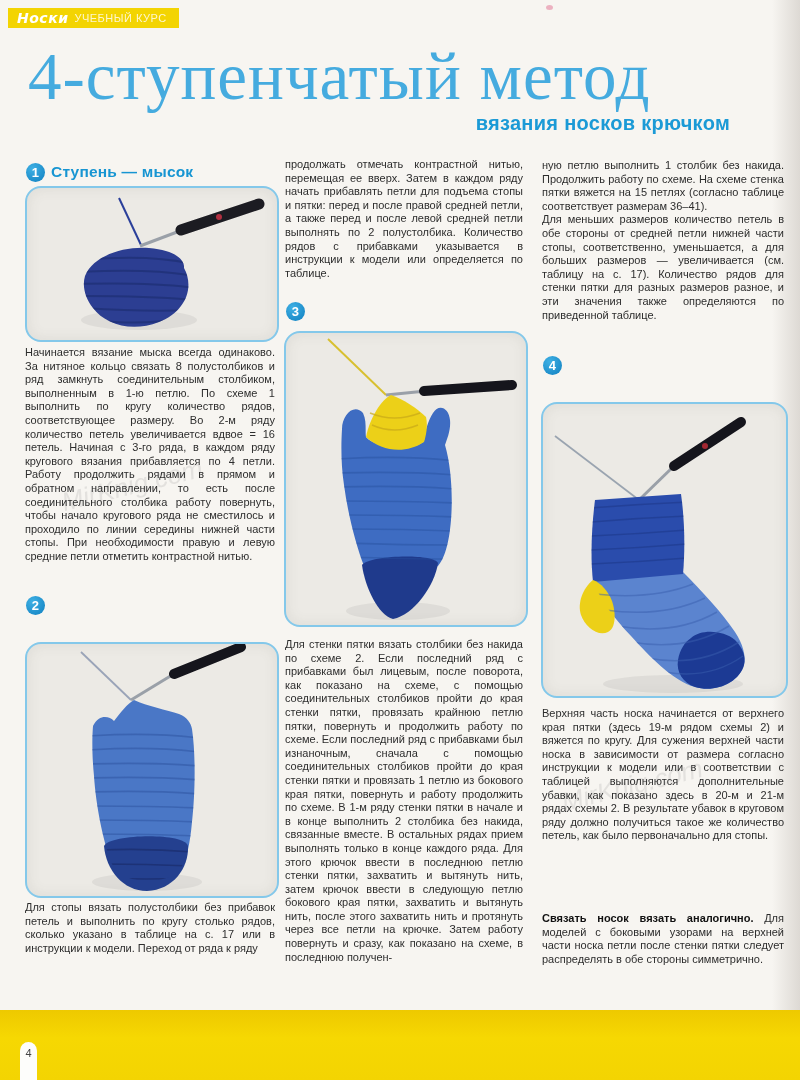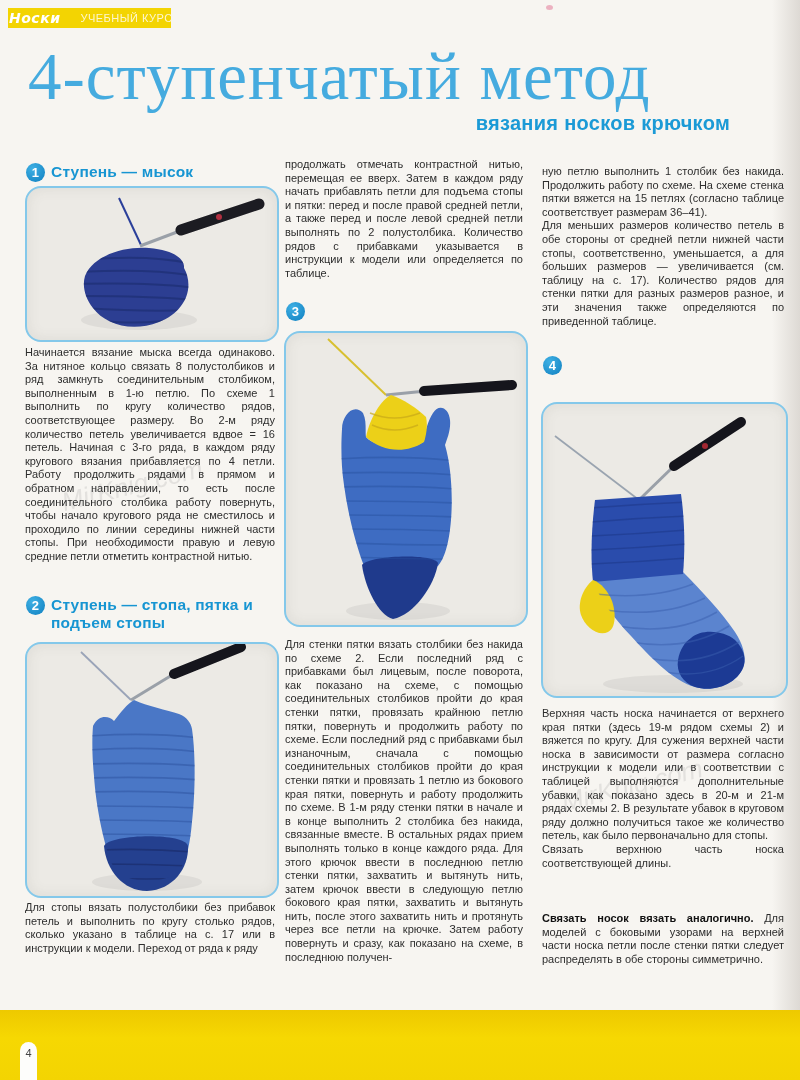--- a/index.html
+++ b/index.html
@@ -3,21 +3,21 @@
 <meta charset="utf-8">
 <style>
   html,body{margin:0;padding:0;}
   body{
     width:800px;height:1080px;position:relative;overflow:hidden;
     background:linear-gradient(90deg,#f7f5f1 0%,#f7f5f1 96.5%,#ddd9d4 100%);
     font-family:"Liberation Sans",sans-serif;color:#2b2b2b;
   }
   .header-bar{
     position:absolute;left:8px;top:8px;width:162px;height:20px;
-    background:#f3d402;display:flex;align-items:center;gap:20px;padding:0 0 0 1px;
+    background:#f3d402;display:flex;align-items:center;gap:6px;padding:0 0 0 9px;
   }
   .logo{font-family:"DejaVu Sans",sans-serif;font-weight:bold;font-style:italic;
     color:#fff;font-size:14px;letter-spacing:.5px;}
   .header-tag{color:#fdf6d0;font-size:11px;letter-spacing:.5px;white-space:nowrap;}
   .pink-dot{position:absolute;left:546px;top:5px;width:7px;height:5px;border-radius:50%;
     background:#e8a0b4;opacity:.8;}
   .page-title{
     position:absolute;left:28px;top:40px;width:720px;
     font-family:Liberation Serif, serif;font-weight:200;
     font-size:67px;line-height:72px;color:#45abdf;letter-spacing:1px;white-space:nowrap;
@@ -95,21 +95,20 @@
       <path d="M56,120 Q122,124 162,122"></path>
         <path d="M66,132 Q118,138 152,130"></path>
     </g>
   </svg>
 </div>
 
 <div class="para" style="left:25px;top:346px;width:250px;">Начинается вязание мыска всегда одинаково. За нитяное кольцо связать 8 полустолбиков и ряд замкнуть соединительным столбиком, выполненным в 1-ю петлю. По схеме 1 выполнить по кругу количество рядов, соответствующее размеру. Во 2-м ряду количество петель увеличивается вдвое = 16 петель. Начиная с 3-го ряда, в каждом ряду кругового вязания прибавляется по 4 петли. Работу продолжить рядами в прямом и обратном направлении, то есть после соединительного столбика работу повернуть, чтобы начало кругового ряда не сместилось и проходило по линии середины нижней части стопы. При необходимости правую и левую средние петли отметить контрастной нитью.</div>
 
 <div class="step" style="left:26px;top:596px;width:232px;">
   <span class="num">2</span>
-  <span>Ступень — стопа, пятка и подъем стопы</span>
 </div>
 
 <div class="photo" style="left:25px;top:642px;width:250px;height:252px;">
   <svg viewBox="0 0 250 252">
     <defs>
       <clipPath id="clipFoot">
         <path d="M66,82 C72,70 82,72 87,77 C94,68 100,60 107,56 C120,62 140,66 152,70 C160,73 164,79 165,85 C169,112 168,152 165,178 C163,200 160,212 156,220 C148,242 94,244 84,218 C76,196 69,162 67,132 C65,112 65,94 66,82 Z"></path>
       </clipPath>
     </defs>
     <ellipse cx="120" cy="238" rx="55" ry="9" fill="rgba(60,60,60,.08)"></ellipse>
@@ -168,21 +167,21 @@
       <path d="M56,210 Q118,212 164,212"></path>
         <path d="M60,224 Q118,226 160,226"></path>
     </g>
     <path d="M86,92 Q108,102 132,92" stroke="#c8a818" stroke-width="1.5" fill="none" opacity=".7"></path>
     <path d="M84,80 Q108,90 134,80" stroke="#c8a818" stroke-width="1.5" fill="none" opacity=".7"></path>
   </svg>
 </div>
 
 <div class="para" style="left:285px;top:638px;width:238px;">Для стенки пятки вязать столбики без накида по схеме 2. Если последний ряд с прибавками был лицевым, после поворота, как показано на схеме, с помощью соединительных столбиков пройти до края стенки пятки, провязать крайнюю петлю пятки, повернуть и продолжить работу по схеме. Если последний ряд с прибавками был изнаночным, сначала с помощью соединительных столбиков пройти до края стенки пятки и провязать 1 петлю из бокового края пятки, повернуть и работу продолжить по схеме. В 1-м ряду стенки пятки в начале и в конце выполнить 2 столбика без накида, связанные вместе. В остальных рядах прием выполнять только в конце каждого ряда. Для этого крючок ввести в последнюю петлю стенки пятки, захватить и вытянуть нить, затем крючок ввести в следующую петлю бокового края пятки, захватить и вытянуть нить, после этого захватить нить и протянуть через все петли на крючке. Затем работу повернуть и сразу, как показано на схеме, в последнюю получен-</div>
 
-<div class="para" style="left:542px;top:165px;width:242px;">
+<div class="para" style="left:542px;top:159px;width:242px;">
   <div class="block">ную петлю выполнить 1 столбик без накида. Продолжить работу по схеме. На схеме стенка пятки вяжется на 15 петлях (согласно таблице соответствует размерам 36–41).</div>
   <div class="block">Для меньших размеров количество петель в обе стороны от средней петли нижней части стопы, соответственно, уменьшается, а для больших размеров — увеличивается (см. таблицу на с. 17). Количество рядов для стенки пятки для разных размеров разное, и эти значения также определяются по приведенной таблице.</div>
 </div>
 
 <div class="step" style="left:543px;top:356px;width:185px;">
   <span class="num">4</span>
 </div>
 
 <div class="photo" style="left:541px;top:402px;width:243px;height:292px;">
   <svg viewBox="0 0 243 292">
@@ -213,21 +212,20 @@
       <path d="M74,222 Q132,232 174,208"></path>
         <path d="M88,238 Q144,248 186,222"></path>
       <path d="M104,254 Q156,264 196,238"></path>
         <path d="M122,268 Q166,276 200,252"></path>
     </g>
   </svg>
 </div>
 
 <div class="para" style="left:542px;top:707px;width:242px;">
   <div class="block">Верхняя часть носка начинается от верхнего края пятки (здесь 19-м рядом схемы 2) и вяжется по кругу. Для сужения верхней части носка в зависимости от размера согласно инструкции к модели или в соответствии с таблицей выполняются дополнительные убавки, как показано здесь в 20-м и 21-м рядах схемы 2. В результате убавок в круговом ряду должно получиться такое же количество петель, как было первоначально для стопы.</div>
-  <div class="block">Связать верхнюю часть носка соответствующей длины.</div>
 </div>
 
 <div class="para" style="left:542px;top:912px;width:242px;">
   <b>Связать носок вязать аналогично.</b><span> Для моделей с боковыми узорами на верхней части носка петли после стенки пятки следует распределять в обе стороны симметрично.</span>
 </div>
 
 <div class="footer-bar"></div>
 <div class="page-pill">
   <span>4</span>
 </div>

